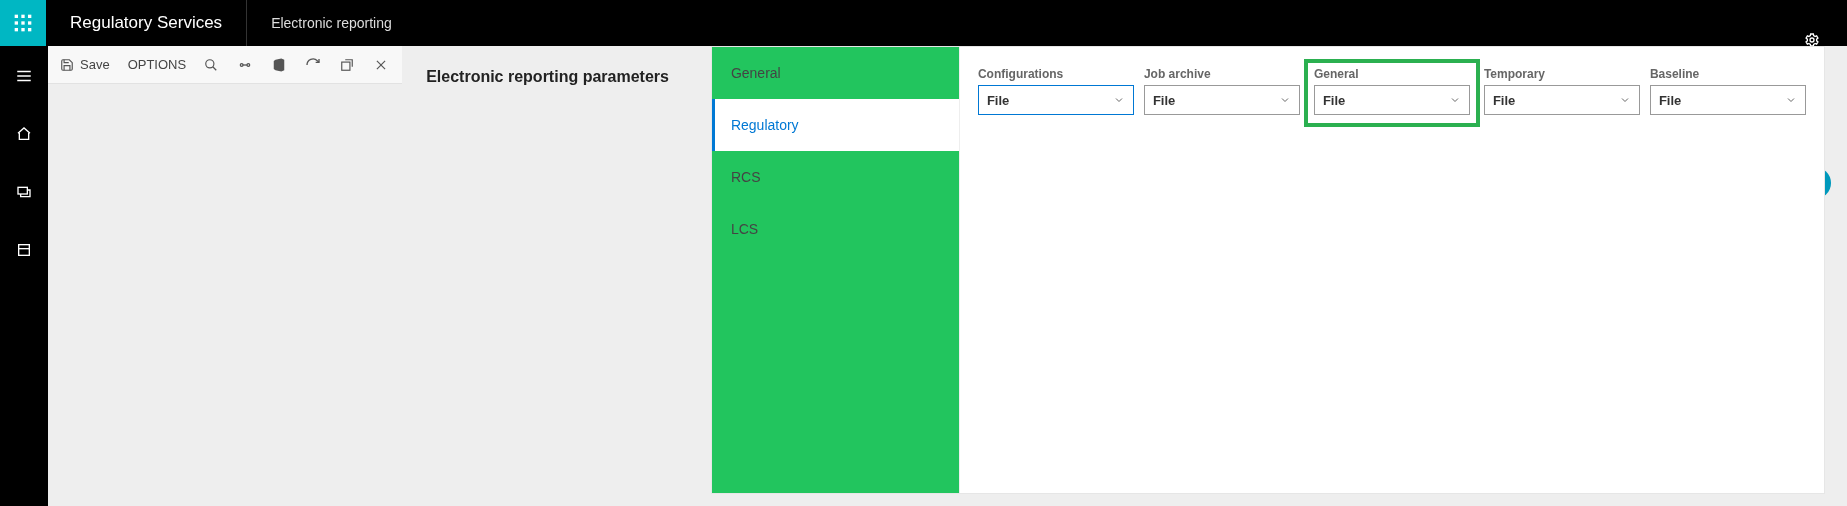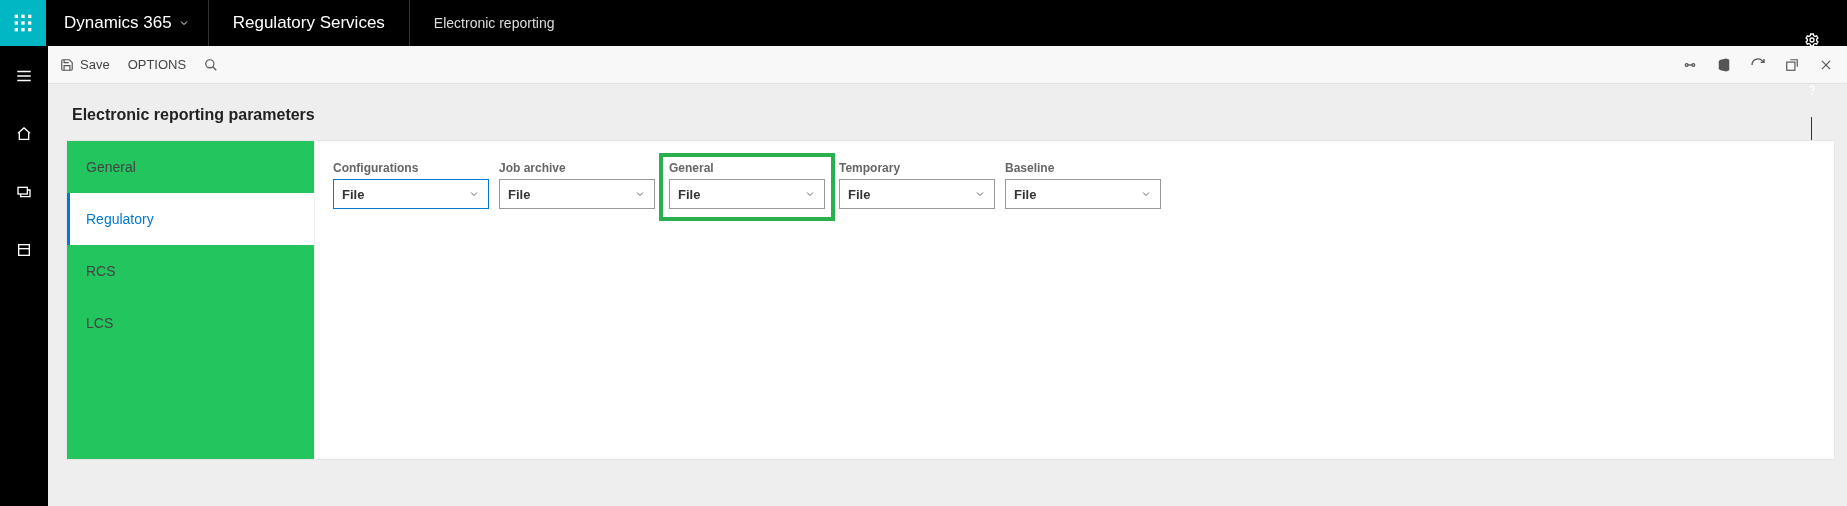--- a/index.html
+++ b/index.html
@@ -18,21 +18,21 @@
   .topbar .company { font-size: 13px; padding: 0 10px; letter-spacing: 0.5px; }
   .topbar .icon-btn { width: 40px; height: 46px; display: flex; align-items: center; justify-content: center; color: #fff; cursor: pointer; }
   .topbar .avatar { width: 32px; height: 32px; border-radius: 50%; background: #0099bc; display: flex; align-items: center; justify-content: center; font-size: 13px; font-weight: 600; margin-left: 6px; border-left: 1px solid #333; }
   .vdiv { width:1px; height:46px; background:#333; }
 
   
   .body { display: flex; flex: 1; min-height: 0; }
   .navrail { width: 48px; background: #000; color: #fff; display: flex; flex-direction: column; align-items: center; padding-top: 10px; gap: 18px; }
   .navrail .nav-btn { width: 48px; height: 40px; display: flex; align-items: center; justify-content: center; cursor: pointer; color: #fff; }
 
-  .workarea { flex: 1; display: flex; flex-direction: column; min-width: 0; }
+  .workarea { flex: 1; display: flex; flex-direction: row; min-width: 0; }
 
   
   .actionbar { height: 38px; background: #f8f8f8; border-bottom: 1px solid #e2e2e2; display: flex; align-items: center; padding: 0 12px; gap: 18px; color: #444; font-size: 13px; }
   .actionbar .act { display: flex; align-items: center; gap: 6px; cursor: pointer; }
   .actionbar .act svg { width: 14px; height: 14px; }
   .actionbar .right-acts { margin-left: auto; display: flex; align-items: center; gap: 16px; }
   .actionbar .right-acts .ricon { width: 18px; height: 18px; display: flex; align-items:center; justify-content:center; cursor:pointer; color:#555; }
 
   
   .page-title { padding: 22px 24px 16px 24px; font-size: 16px; font-weight: 600; color: #222; }
@@ -68,28 +68,20 @@
             <rect x="18" y="2" width="4" height="4"></rect>
             <rect x="2" y="10" width="4" height="4"></rect>
             <rect x="10" y="10" width="4" height="4"></rect>
             <rect x="18" y="10" width="4" height="4"></rect>
             <rect x="2" y="18" width="4" height="4"></rect>
             <rect x="10" y="18" width="4" height="4"></rect>
             <rect x="18" y="18" width="4" height="4"></rect>
           </svg>
       </span>
     </div>
-    <div class="brand">
-      <span>Dynamics 365</span>
-      <span>
-        <svg width="12" height="12" viewBox="0 0 24 24" fill="none" stroke="#fff" stroke-width="2">
-            <polyline points="6 9 12 15 18 9"></polyline>
-          </svg>
-      </span>
-    </div>
     <div class="module">
       <span>Regulatory Services</span>
     </div>
     <div class="area">
       <span>Electronic reporting</span>
     </div>
     <div class="spacer"></div>
     <div class="right">
       <div class="company">
         <span>DAT</span>

